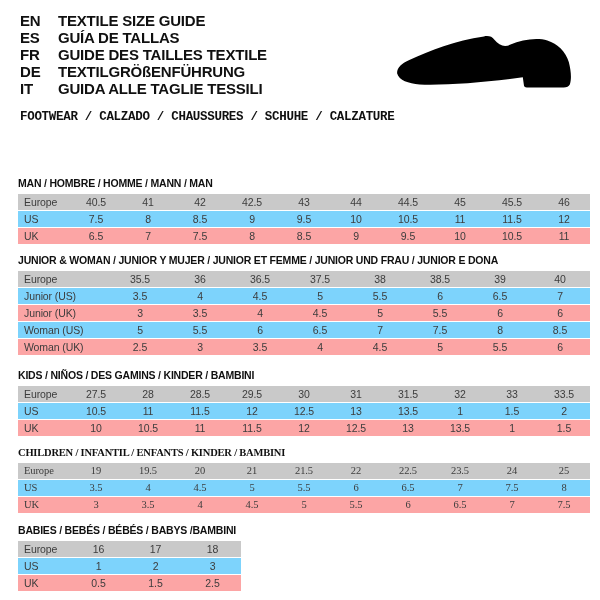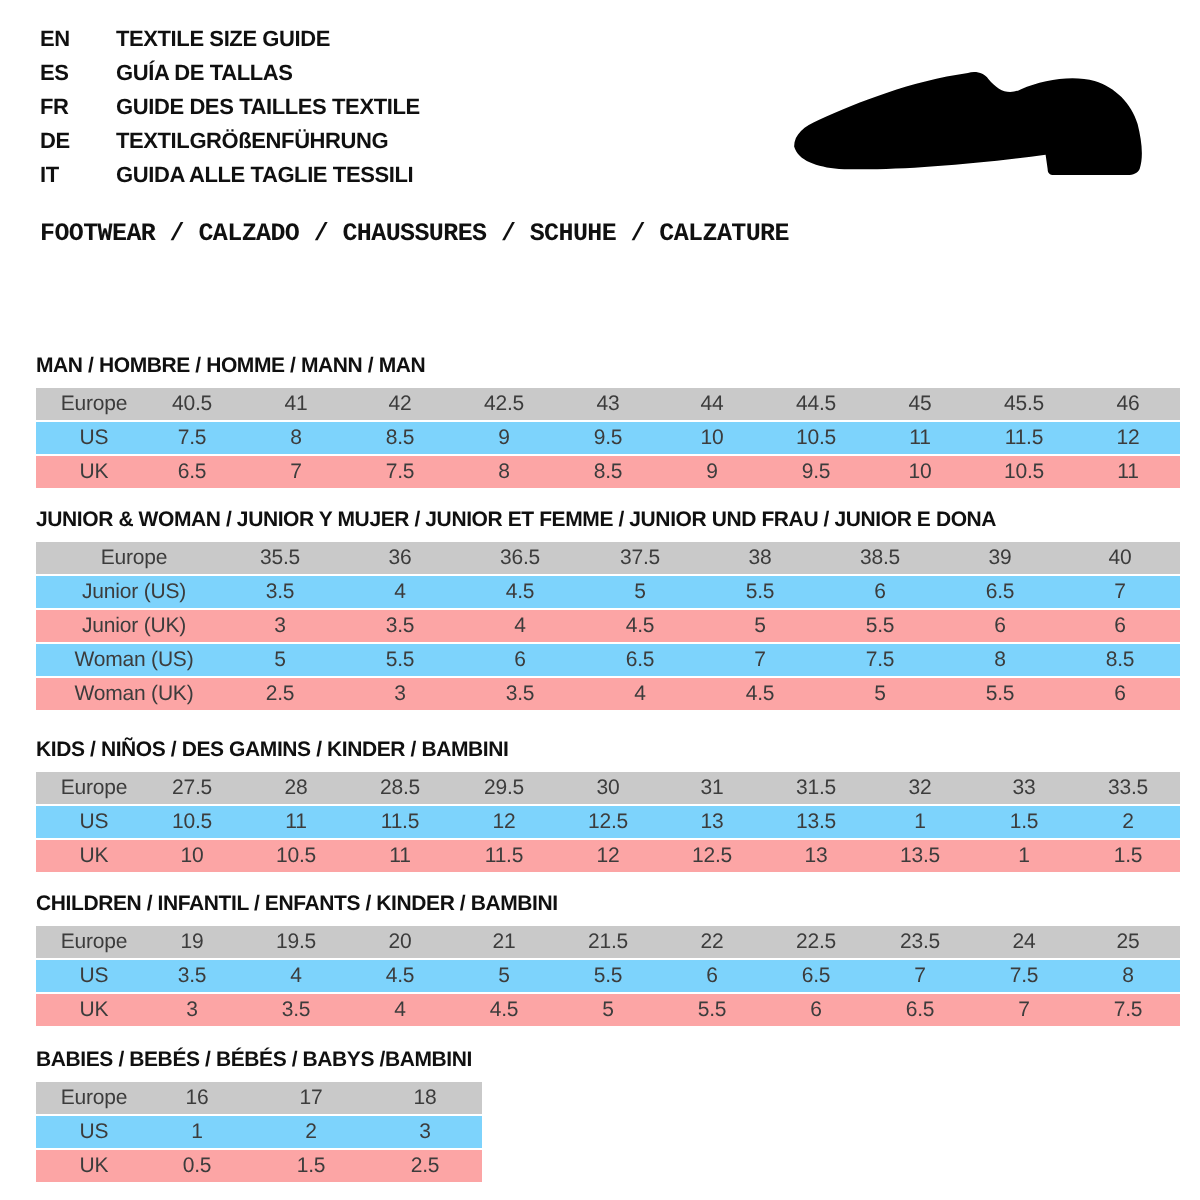--- a/index.html
+++ b/index.html
@@ -8,21 +8,21 @@
     background: #ffffff;
     font-family: "Liberation Sans", sans-serif;
     position: relative;
     overflow: hidden;
     -webkit-font-smoothing: antialiased;
   }
   .page { position: absolute; inset: 0; }
 
   
   .lang-list { position: absolute; top: 12px; left: 20px; }
-  .lang-row { display: flex; line-height: 17px; font-weight: bold; font-size: 11px; color: #101010; letter-spacing: -0.2px; }
+  .lang-row { display: flex; line-height: 17px; font-weight: bold; font-size: 15px; color: #101010; letter-spacing: -0.2px; }
   .lang-code { width: 38px; }
 
   .footwear-line {
     position: absolute; top: 110px; left: 20px;
     font-weight: bold; font-size: 12.5px; color: #101010; letter-spacing: -0.3px; font-family: Liberation Mono, monospace;
   }
 
   .shoe { position: absolute; left: 394px; top: 30px; width: 184px; height: 64px; }
 
   
@@ -31,28 +31,28 @@
     font-weight: bold; font-size: 10.5px; color: #101010;
     line-height: 13px; margin-bottom: 4px; letter-spacing: -0.2px; white-space: nowrap;
   }
   .trow {
     display: flex; height: 16px; line-height: 16px;
     margin-bottom: 1px; font-size: 10.5px; color: #3c3c3c; letter-spacing: -0.1px;
   }
   .trow.head { background: #c9c9c9; }
   .trow.alt  { background: #fca5a5; }
   .trow.plain{ background: #7dd3fc; }
-  .lcell { padding-left: 6px; box-sizing: border-box; white-space: nowrap; text-align: center; }
+  .lcell { padding-left: 6px; box-sizing: border-box; white-space: nowrap; }
   .vcell { flex: 1; text-align: center; }
   .label-w-narrow .lcell { width: 52px; }
   .label-w-wide   .lcell { width: 92px; }
   #section-man      { top: 177px; }
   #section-junior   { top: 254px; }
   #section-kids     { top: 369px; }
-  #section-children { top: 446px; }
+  #section-children { top: 446px; font-family: Liberation Serif, serif; }
   #section-babies   { top: 524px; width: 223px; }
 </style>
 </head>
 <body>
 
 <div class="page">
 
   <div class="lang-list">
     <div class="lang-row">
       <span class="lang-code">EN</span>

